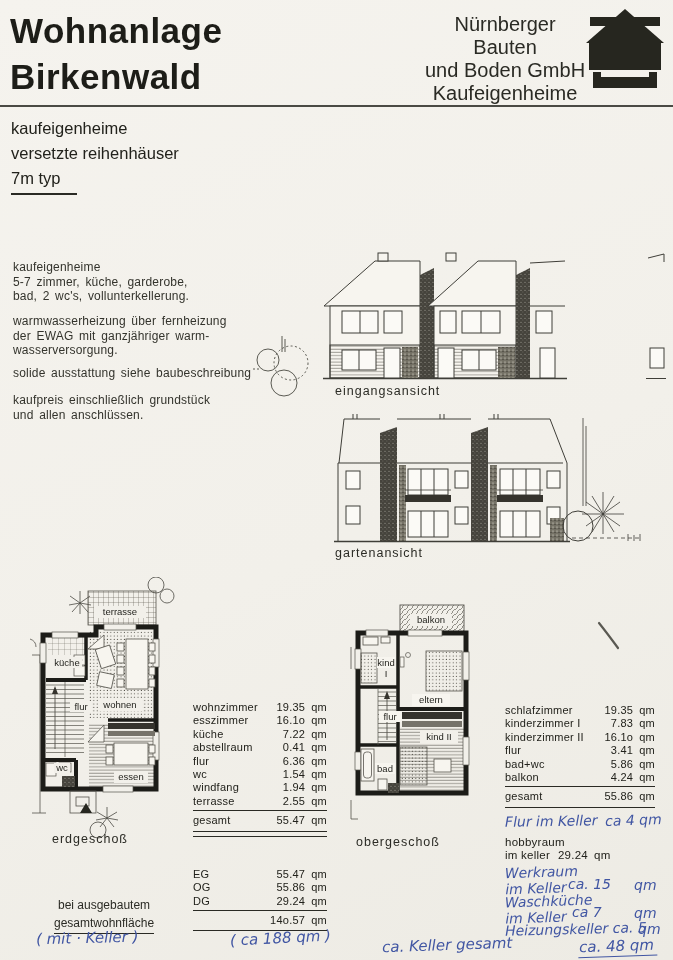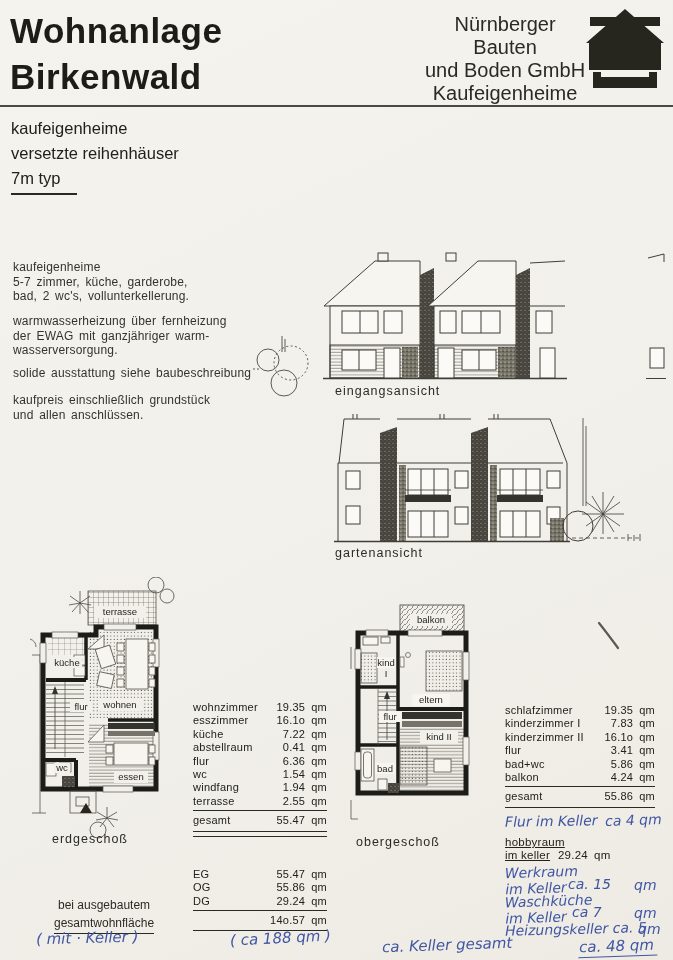--- a/index.html
+++ b/index.html
@@ -609,21 +609,21 @@
       </div>
     <div class="hline" style="margin-top:2px;border-top-width:1.6px;"></div>
   </div>
   <div class="abs hand h15" style="left:230px;top:929px;transform:rotate(-3deg);">( ca 188 qm )</div>
 
   <div class="abs hand h14" style="left:505px;top:813px;transform:rotate(-1deg);">
     <span>Flur im Keller</span>
   </div>
   <div class="abs hand h14" style="left:605px;top:812px;transform:rotate(-2deg);">ca 4 qm</div>
 
-  <div class="abs kprint" style="left:505px;top:836px;text-decoration:underline;">
+  <div class="abs kprint" style="left:505px;top:836px;">
     <div>hobbyraum</div>
     <div>im keller</div>
   </div>
   <div class="abs kprint" style="left:550px;top:849px;width:38px;text-align:right;">29.24</div>
   <div class="abs kprint" style="left:594px;top:849px;">qm</div>
 
   <div class="abs hand h14" style="left:505px;top:864px;transform:rotate(-2deg);">
     <div>Werkraum</div>
     <div>im Keller</div>
   </div>

